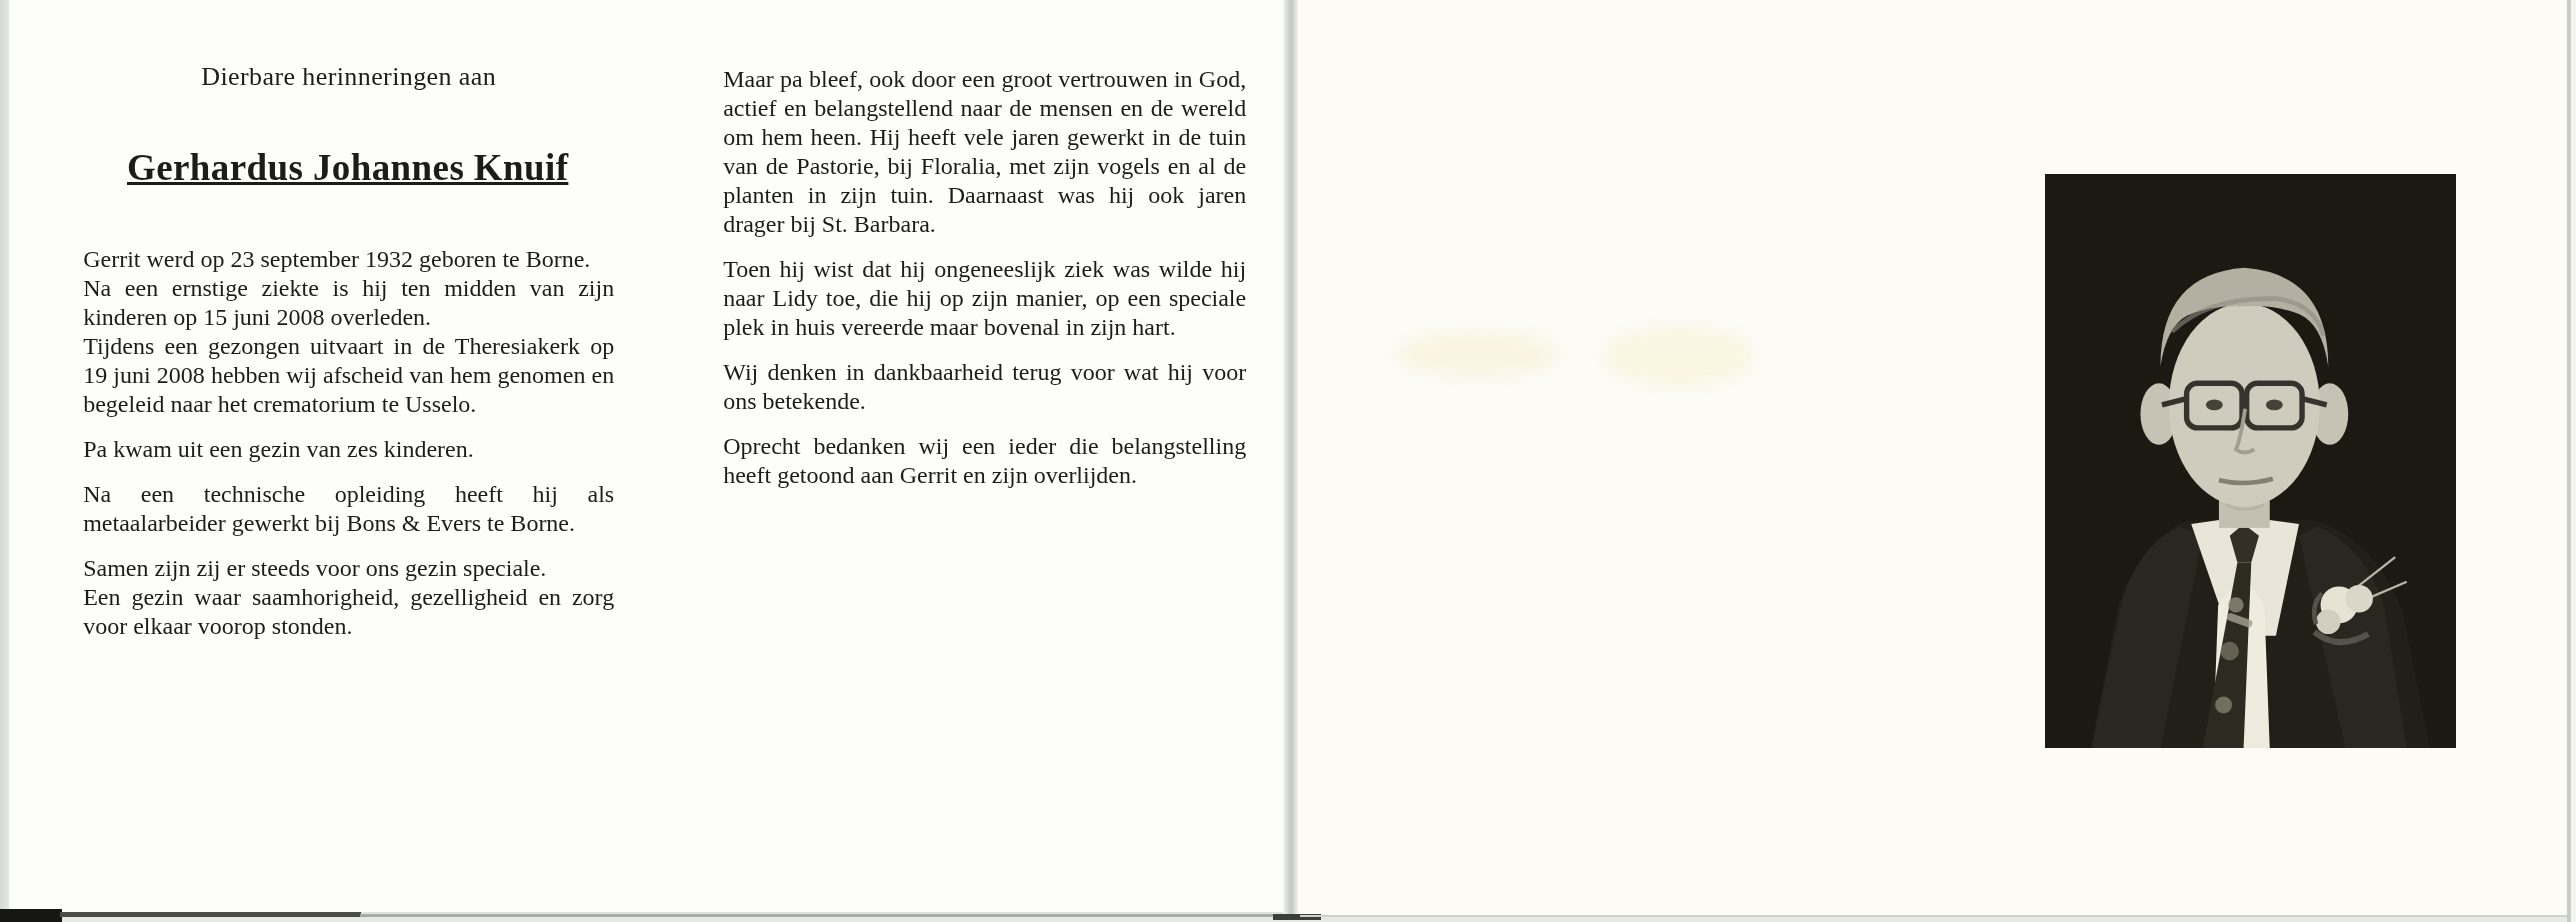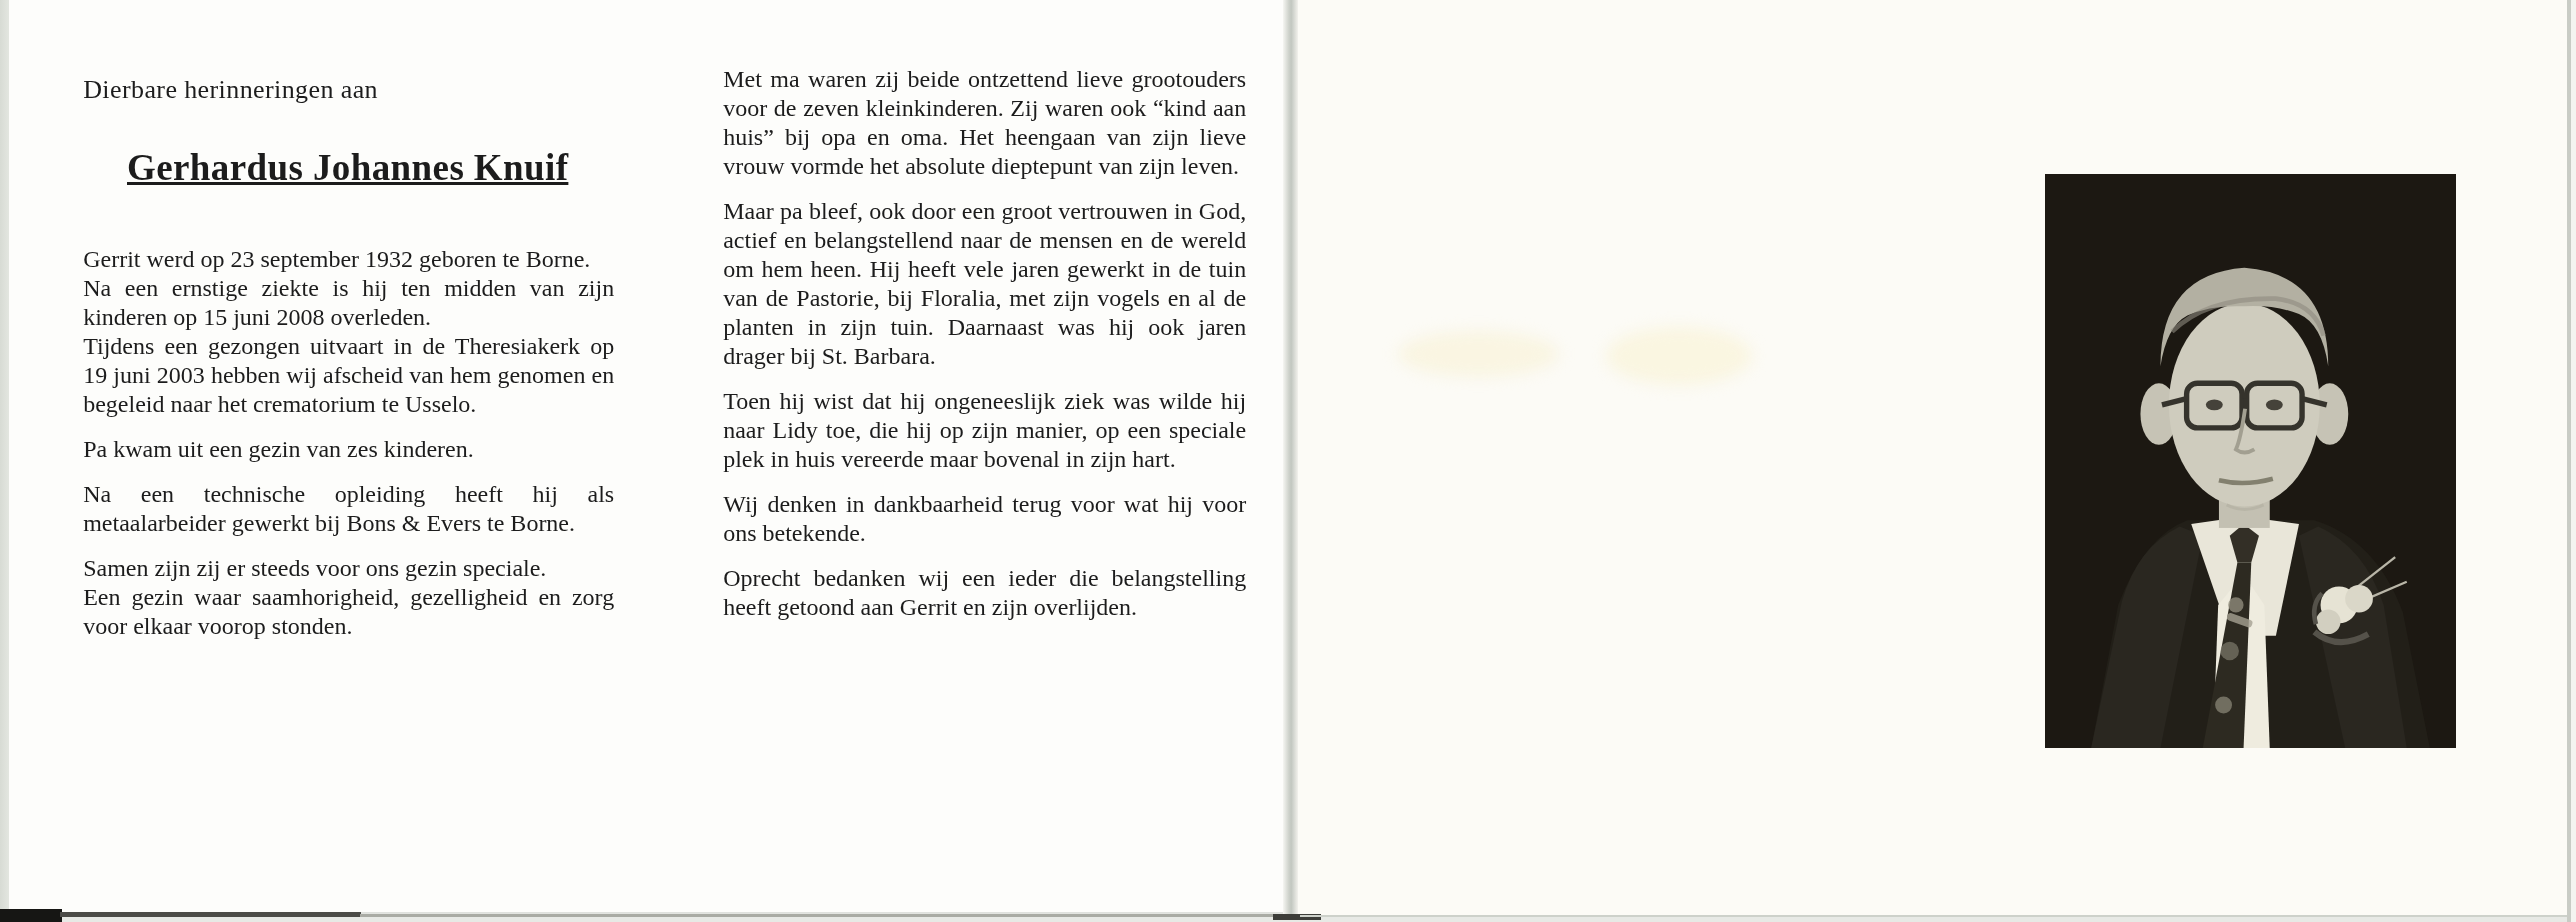--- a/index.html
+++ b/index.html
@@ -26,21 +26,21 @@
   .right-page{
     left:1298px;width:1273px;height:917px;
     background:var(--paper-warm);
   }
   .fold{
     position:absolute;left:1283px;top:0;width:15.4px;height:917px;
     background:linear-gradient(90deg,#f6f6f2 0%,#cdd1ca 40%,#c2c7c0 55%,#f2f1ec 100%);
   }
   .dedication{
     position:absolute;left:74px;top:62px;width:531px;
-    font-size:26px;letter-spacing:0.4px;margin-top:13px;
+    font-size:26px;text-align:center;letter-spacing:0.4px;
   }
   .deceased-name{
     position:absolute;left:58px;top:146px;width:561px;
     font-size:37px;font-weight:600;text-align:center;letter-spacing:0.4px;text-decoration:underline;
   }
   .col{
     position:absolute;width:531px;
     font-size:24px;line-height:29px;
     text-align:justify;
   }
@@ -71,37 +71,34 @@
 </head>
 <body>
 
 <div class="page left-page">
   <div class="dedication">Dierbare herinneringen aan</div>
   <div class="deceased-name">Gerhardus Johannes Knuif</div>
   <div class="col col1">
       <div class="para-group">
         <p>Gerrit werd op 23 september 1932 geboren te Borne.</p>
         <p>Na een ernstige ziekte is hij ten midden van zijn kinderen op 15 juni 2008 overleden.</p>
-        <p>Tijdens een gezongen uitvaart in de Theresiakerk op 19 juni 2003 hebben wij afscheid van hem genomen en begeleid naar het crematorium te Usselo.</p>
+        <p>Tijdens een gezongen uitvaart in de Theresiakerk op 19 juni 2008 hebben wij afscheid van hem genomen en begeleid naar het crematorium te Usselo.</p>
       </div>
       <div class="para-group">
         <p>Pa kwam uit een gezin van zes kinderen.</p>
       </div>
       <div class="para-group">
         <p>Na een technische opleiding heeft hij als metaalarbeider gewerkt bij Bons &amp; Evers te Borne.</p>
       </div>
       <div class="para-group">
         <p>Samen zijn zij er steeds voor ons gezin speciale.</p>
         <p>Een gezin waar saamhorigheid, gezelligheid en zorg voor elkaar voorop stonden.</p>
       </div>
     </div>
   <div class="col col2">
-      <div class="para-group">
-        <p>Met ma waren zij beide ontzettend lieve grootouders voor de zeven kleinkinderen. Zij waren ook “kind aan huis” bij opa en oma. Het heengaan van zijn lieve vrouw vormde het absolute dieptepunt van zijn leven.</p>
-      </div>
       <div class="para-group">
         <p>Maar pa bleef, ook door een groot vertrouwen in God, actief en belangstellend naar de mensen en de wereld om hem heen. Hij heeft vele jaren gewerkt in de tuin van de Pastorie, bij Floralia, met zijn vogels en al de planten in zijn tuin. Daarnaast was hij ook jaren drager bij St. Barbara.</p>
       </div>
       <div class="para-group">
         <p>Toen hij wist dat hij ongeneeslijk ziek was wilde hij naar Lidy toe, die hij op zijn manier, op een speciale plek in huis vereerde maar bovenal in zijn hart.</p>
       </div>
       <div class="para-group">
         <p>Wij denken in dankbaarheid terug voor wat hij voor ons betekende.</p>
       </div>
       <div class="para-group">

